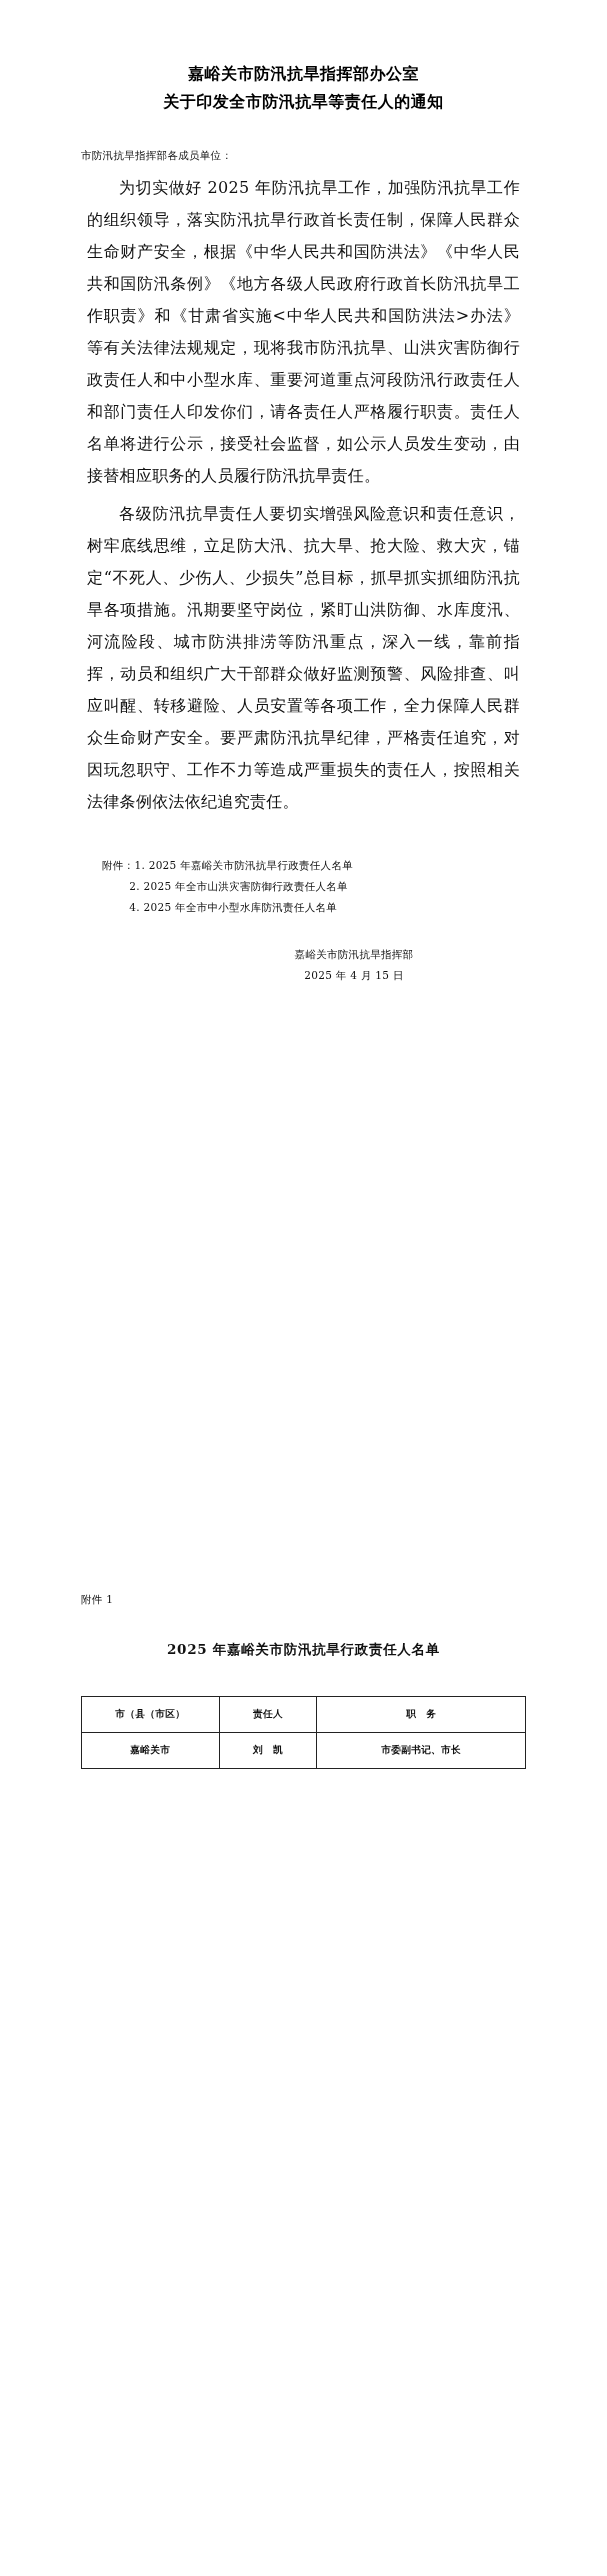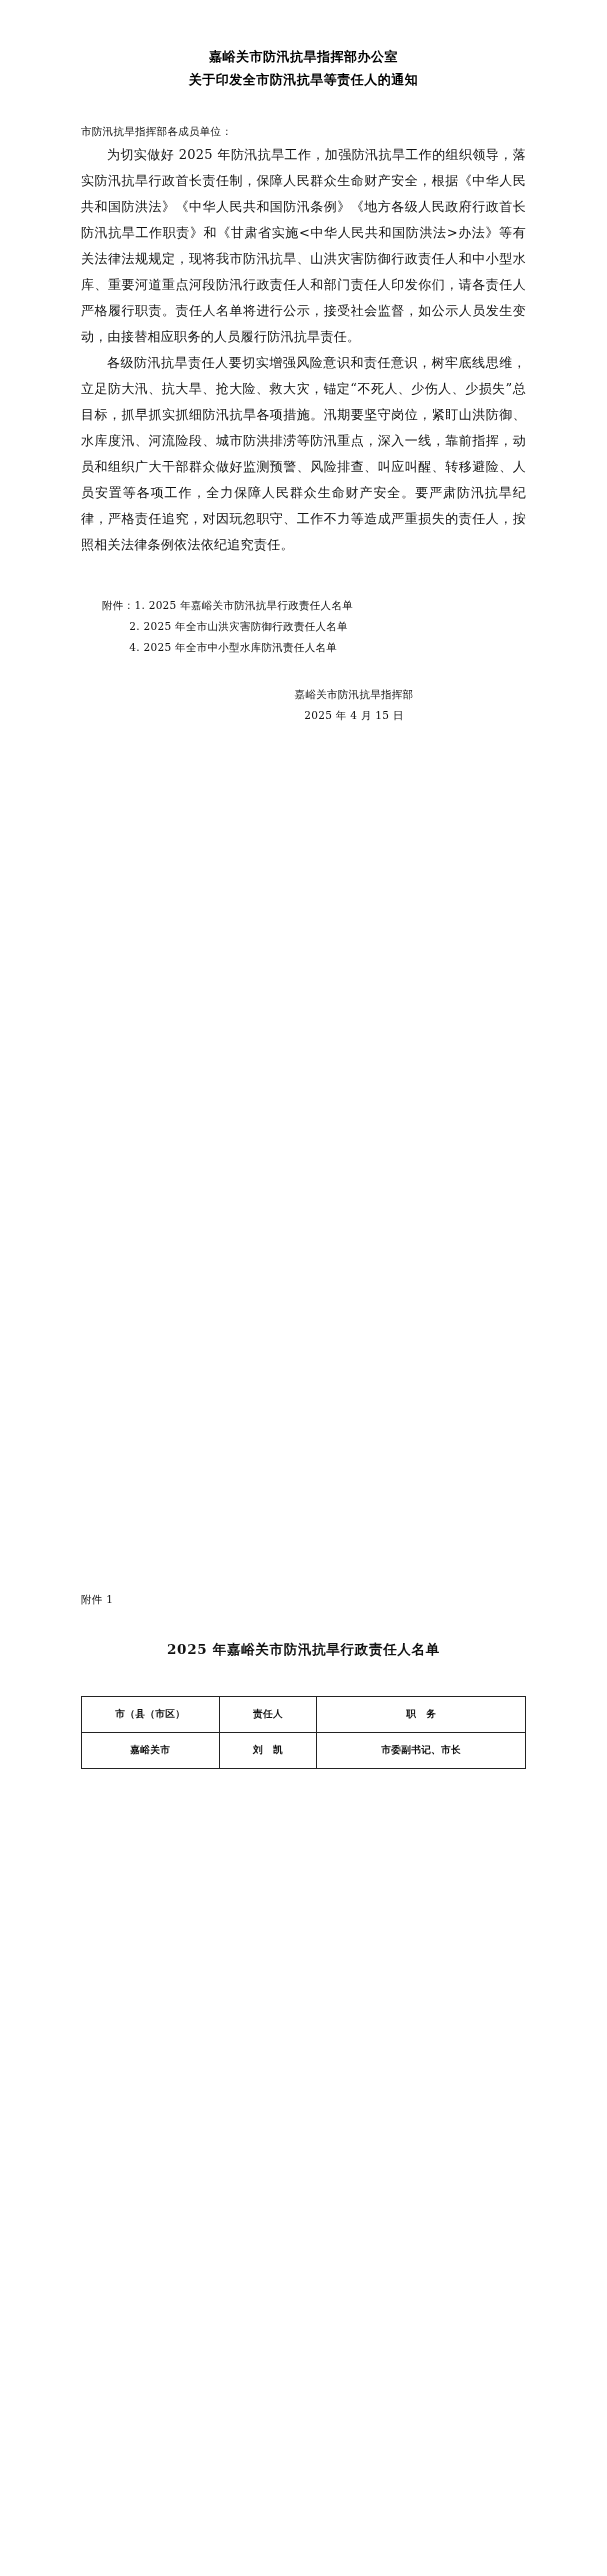--- a/index.html
+++ b/index.html
@@ -16,44 +16,44 @@
   .page {
     position: relative;
     width: 607px;
     height: 2576px;
     box-sizing: border-box;
     padding: 34px 81px 0 81px;
   }
   .doc-title {
     text-align: center;
     font-weight: bold;
-    font-size: 13px;
+    font-size: 16px;
     line-height: 1.75;
     letter-spacing: 0.5px;
-    margin: 12px 0 0 0;
+    margin: 26px 0 0 0;
     color: #000;
   }
   .doc-title .line {
     display: block;
     white-space: nowrap;
   }
   .recipient {
     margin-top: 29px;
     font-size: 10.5px;
     line-height: 2.0;
     letter-spacing: 0.3px;
     font-family: Liberation Serif, serif;
   }
   p.body-para {
-    font-size: 13px;
+    font-size: 16px;
     line-height: 2.0;
     letter-spacing: 0.3px;
     text-align: justify;
     text-justify: inter-ideograph;
-    margin: 0;
+    margin: 6px;
     text-indent: 2em;
   }
   .hotline {
     margin-top: 100px;
     font-size: 10.5px;
     line-height: 2.0;
     text-indent: 2em;
     letter-spacing: 0.3px;
   }
   .attach-block {

